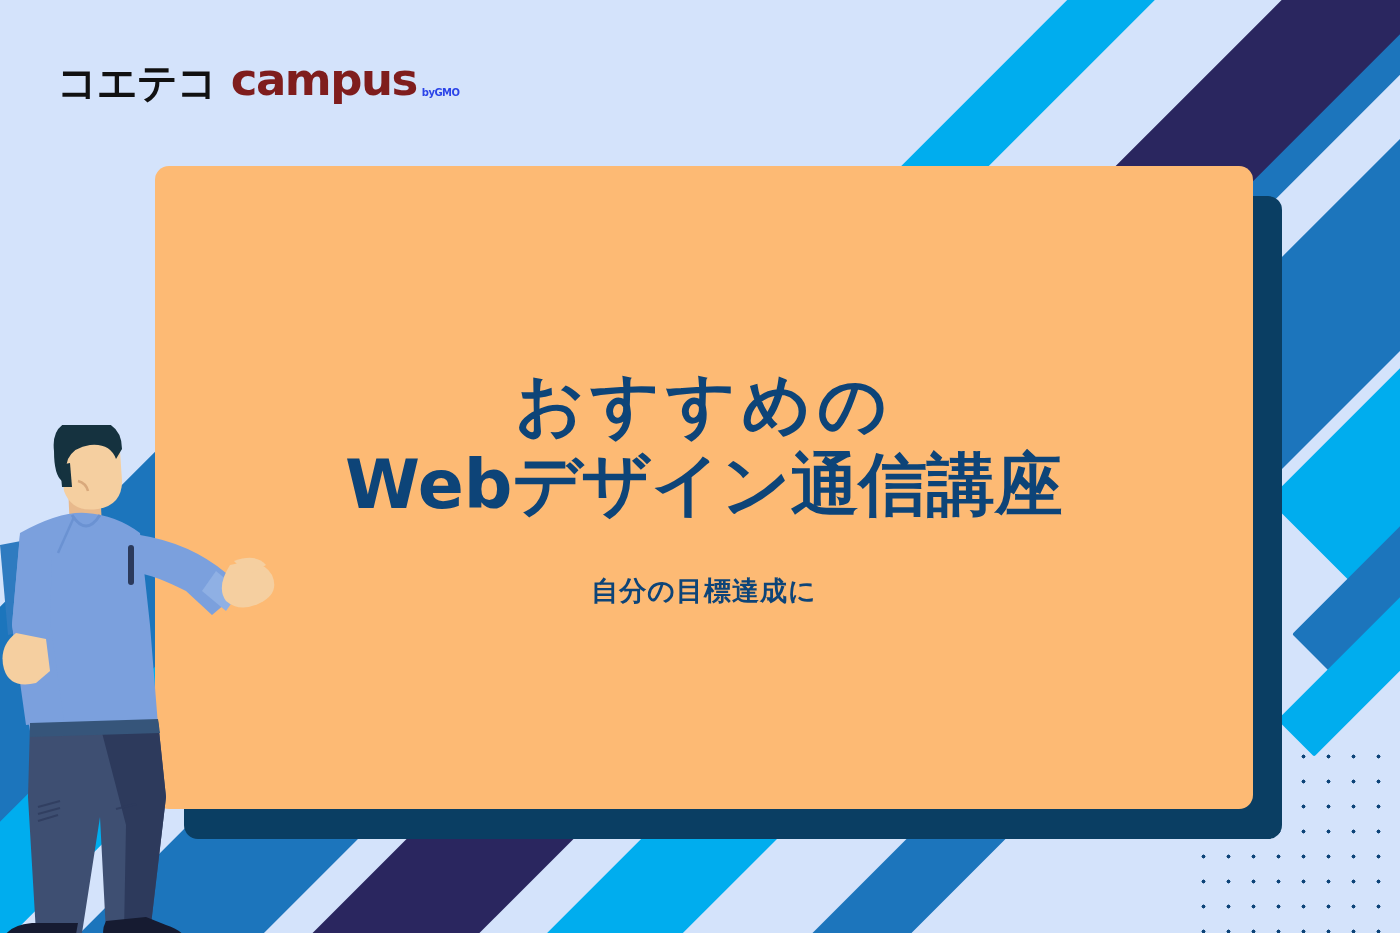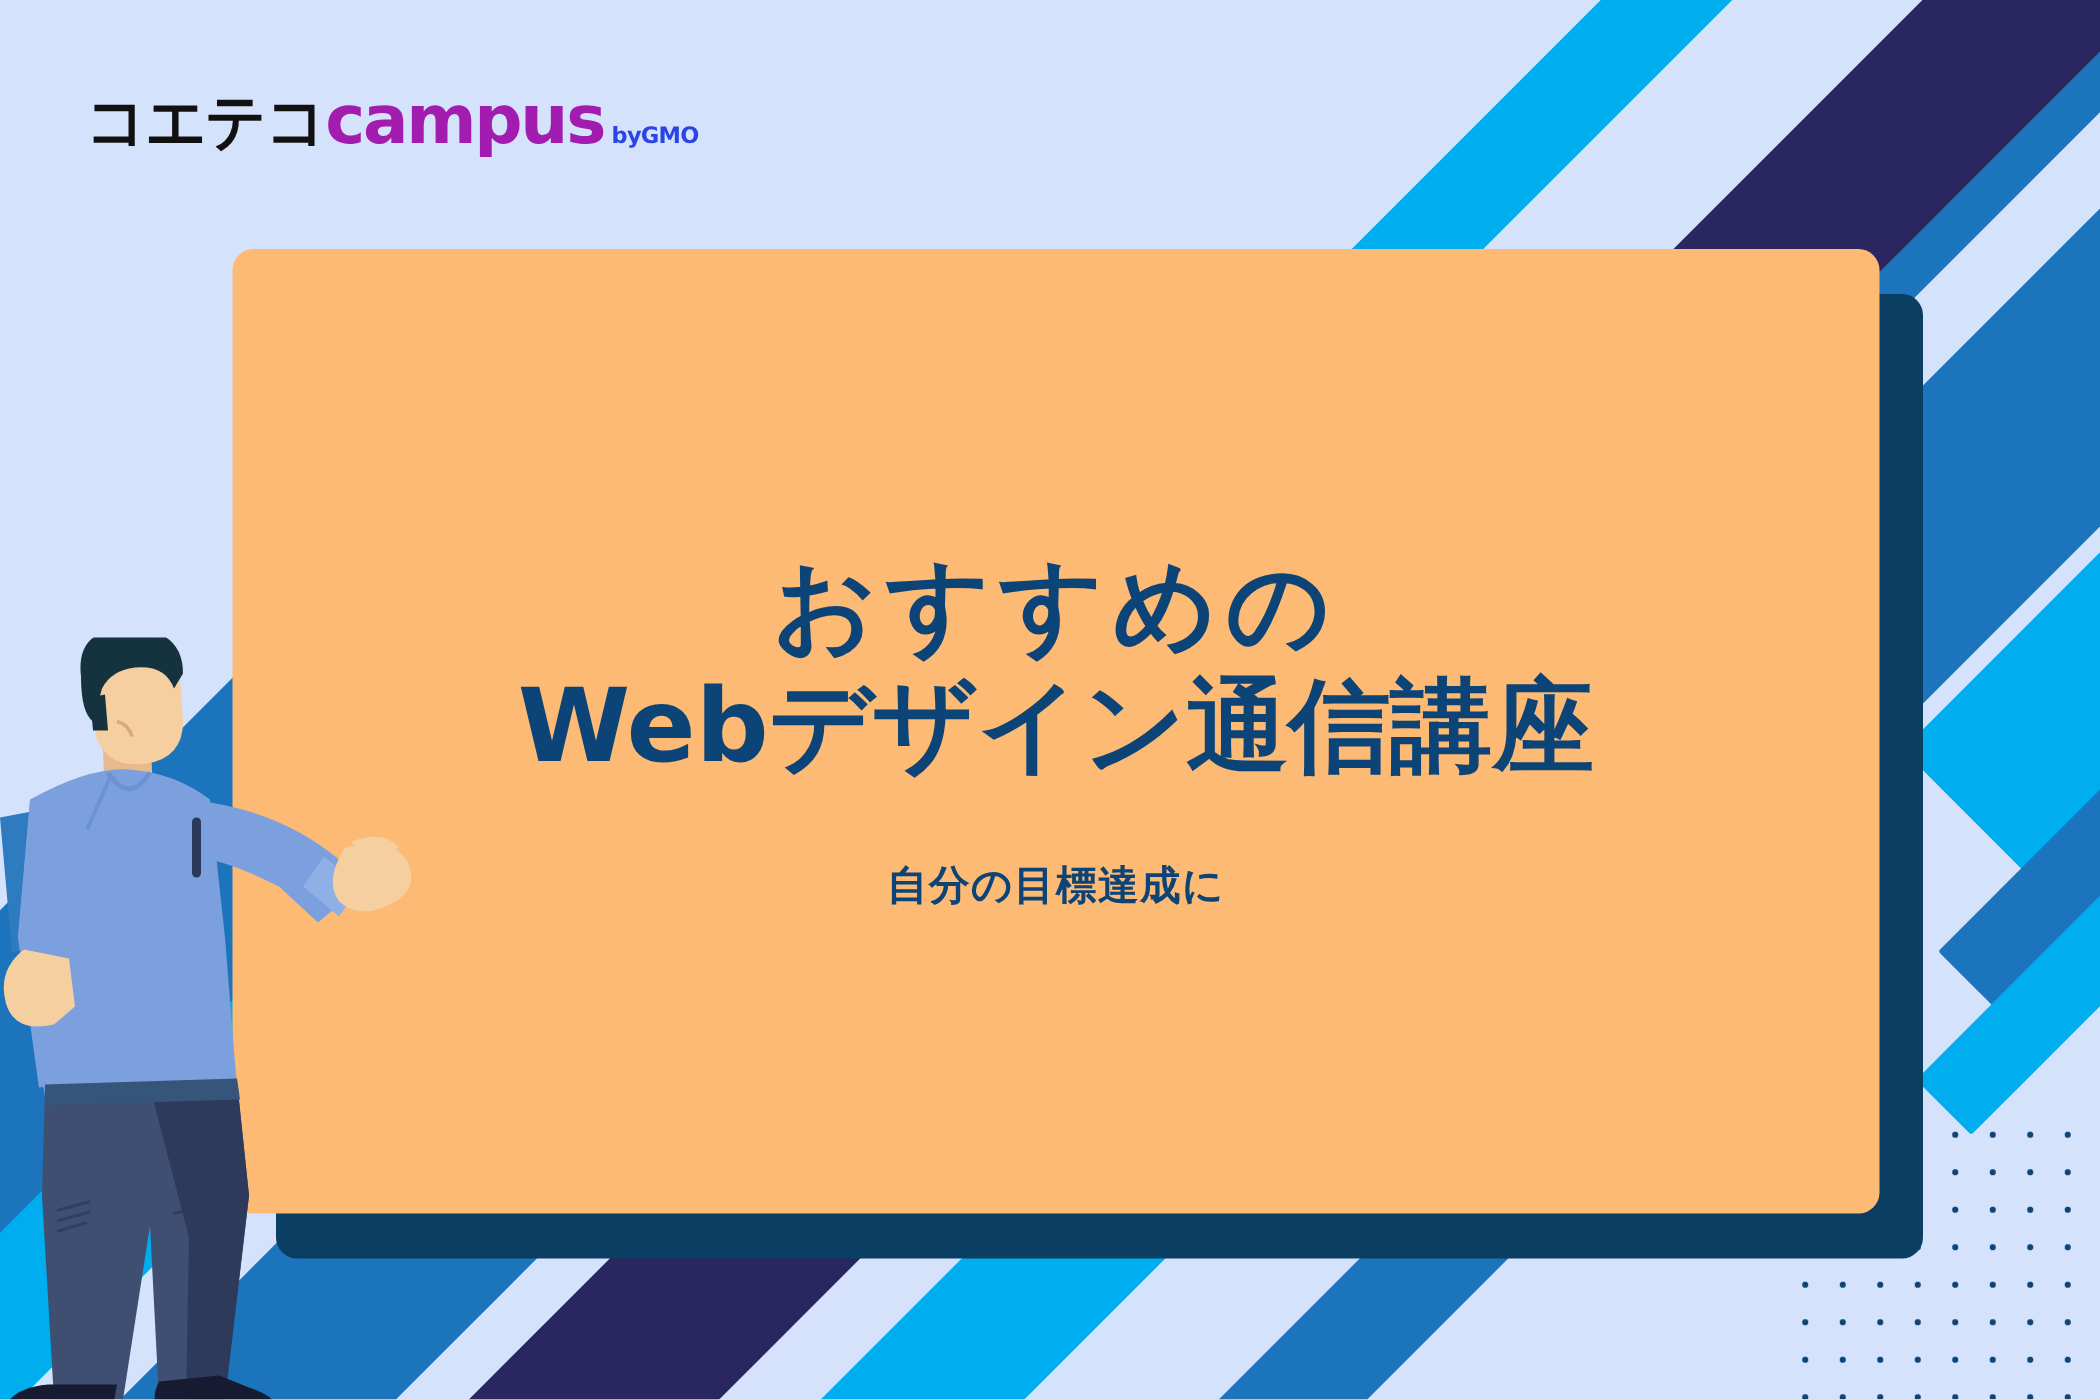--- a/index.html
+++ b/index.html
@@ -36,45 +36,45 @@
     background-image:radial-gradient(#0d4478 1.9px, transparent 2.1px);
     background-size:25px 25px;
     background-position:6px 6px;
     pointer-events:none;
   }
 
   
   .logo {
     position:absolute;
     left:57px; top:57px;
-    display:flex; align-items:flex-end; 
+    display:flex; align-items:flex-end; gap:14px;
     z-index:40;
   }
   .logo-koeteco {
     font-family:"DejaVu Sans","Liberation Sans",sans-serif;
     font-weight:700;
     font-size:40px;
     letter-spacing:-1px;
     color:#111111;
     line-height:1;
     transform:scaleY(1.05);
   }
   .logo-campus-wrap { display:flex; align-items:flex-end; gap:5px; }
   .logo-campus {
     font-family:"DejaVu Sans","Liberation Sans",sans-serif;
     font-weight:700;
     font-size:45px;
     letter-spacing:-1.5px;
-    color:#a21caf;
+    color:#7f1d1d;
     line-height:1;
   }
   .logo-bygmo {
     font-family:"DejaVu Sans","Liberation Sans",sans-serif;
     font-weight:700;
-    font-size:15px;
+    font-size:10px;
     color:#2b44e8;
     line-height:1;
     padding-bottom:4px;
     letter-spacing:-.5px;
   }
 
   
   .card-shadow {
     position:absolute;
     left:184px; top:196px;

